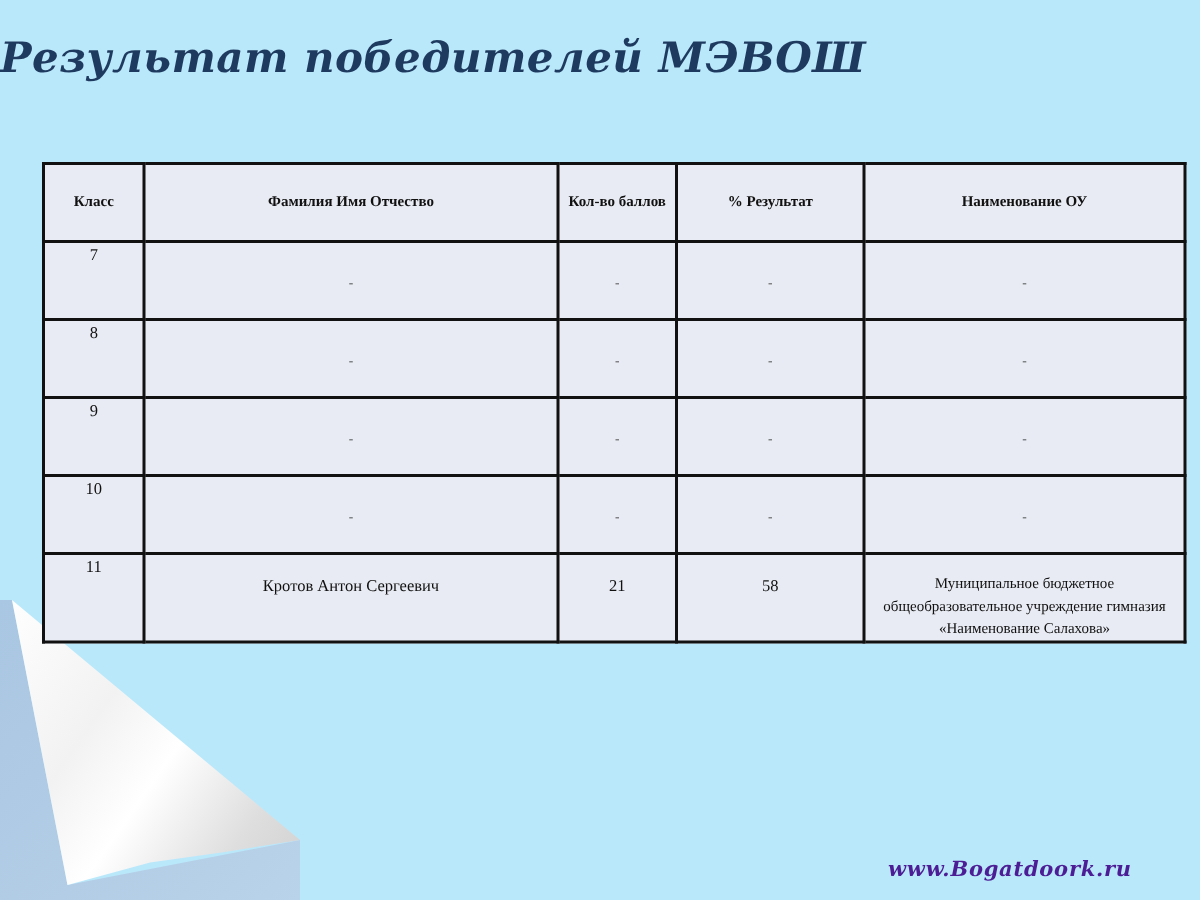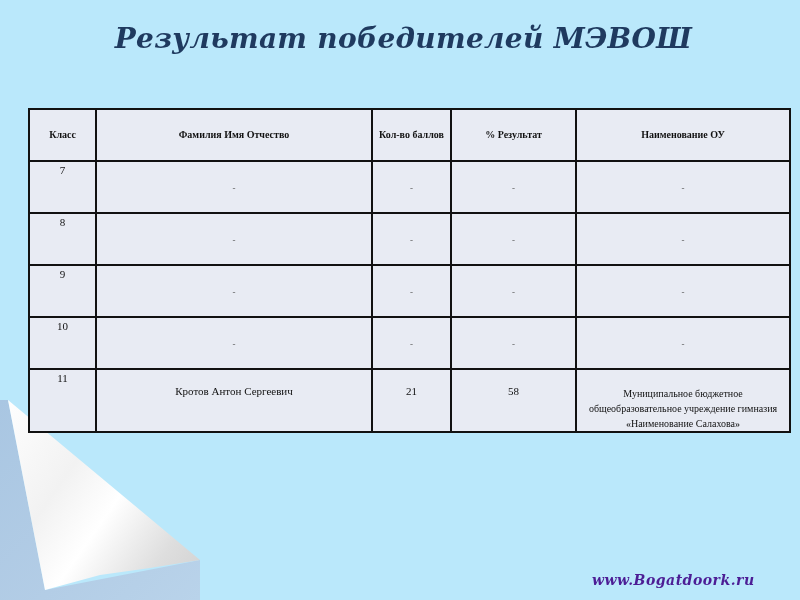--- a/index.html
+++ b/index.html
@@ -12,21 +12,21 @@
       position: relative;
       overflow: hidden;
       background: #bae8fb;
       font-family: "Liberation Serif", serif;
     }
     .slide-title {
       position: absolute;
       left: 0;
       top: 22px;
       width: 692px;
-      text-align: right;
+      text-align: left;
       font-family: "DejaVu Serif", serif;
       font-style: italic;
       font-weight: bold;
       font-size: 28px;
       color: #1f3a5f;
       letter-spacing: 0.3px;
     }
     .table-wrap {
       position: absolute;
       left: 28px;
@@ -77,25 +77,24 @@
       font-size: 9px;
       color: #555;
     }
     .val-top {
       display: block;
       padding-top: 15px;
       font-size: 11px;
     }
     .org-text {
       display: block;
-      padding-top: 0;
+      padding-top: 12px;
       font-size: 10px;
       line-height: 15px;
       white-space: nowrap;
-      margin-top: 16px;
     }
     
     .curl-shadow {
       position: absolute;
       left: 0;
       top: 400px;
       width: 200px;
       height: 200px;
       background: linear-gradient(135deg, #a9c6e2 0%, #b3cde6 60%, #b9d3ea 100%);
       clip-path: polygon(0 0, 8px 0, 45px 190px, 200px 160px, 200px 200px, 0 200px);

